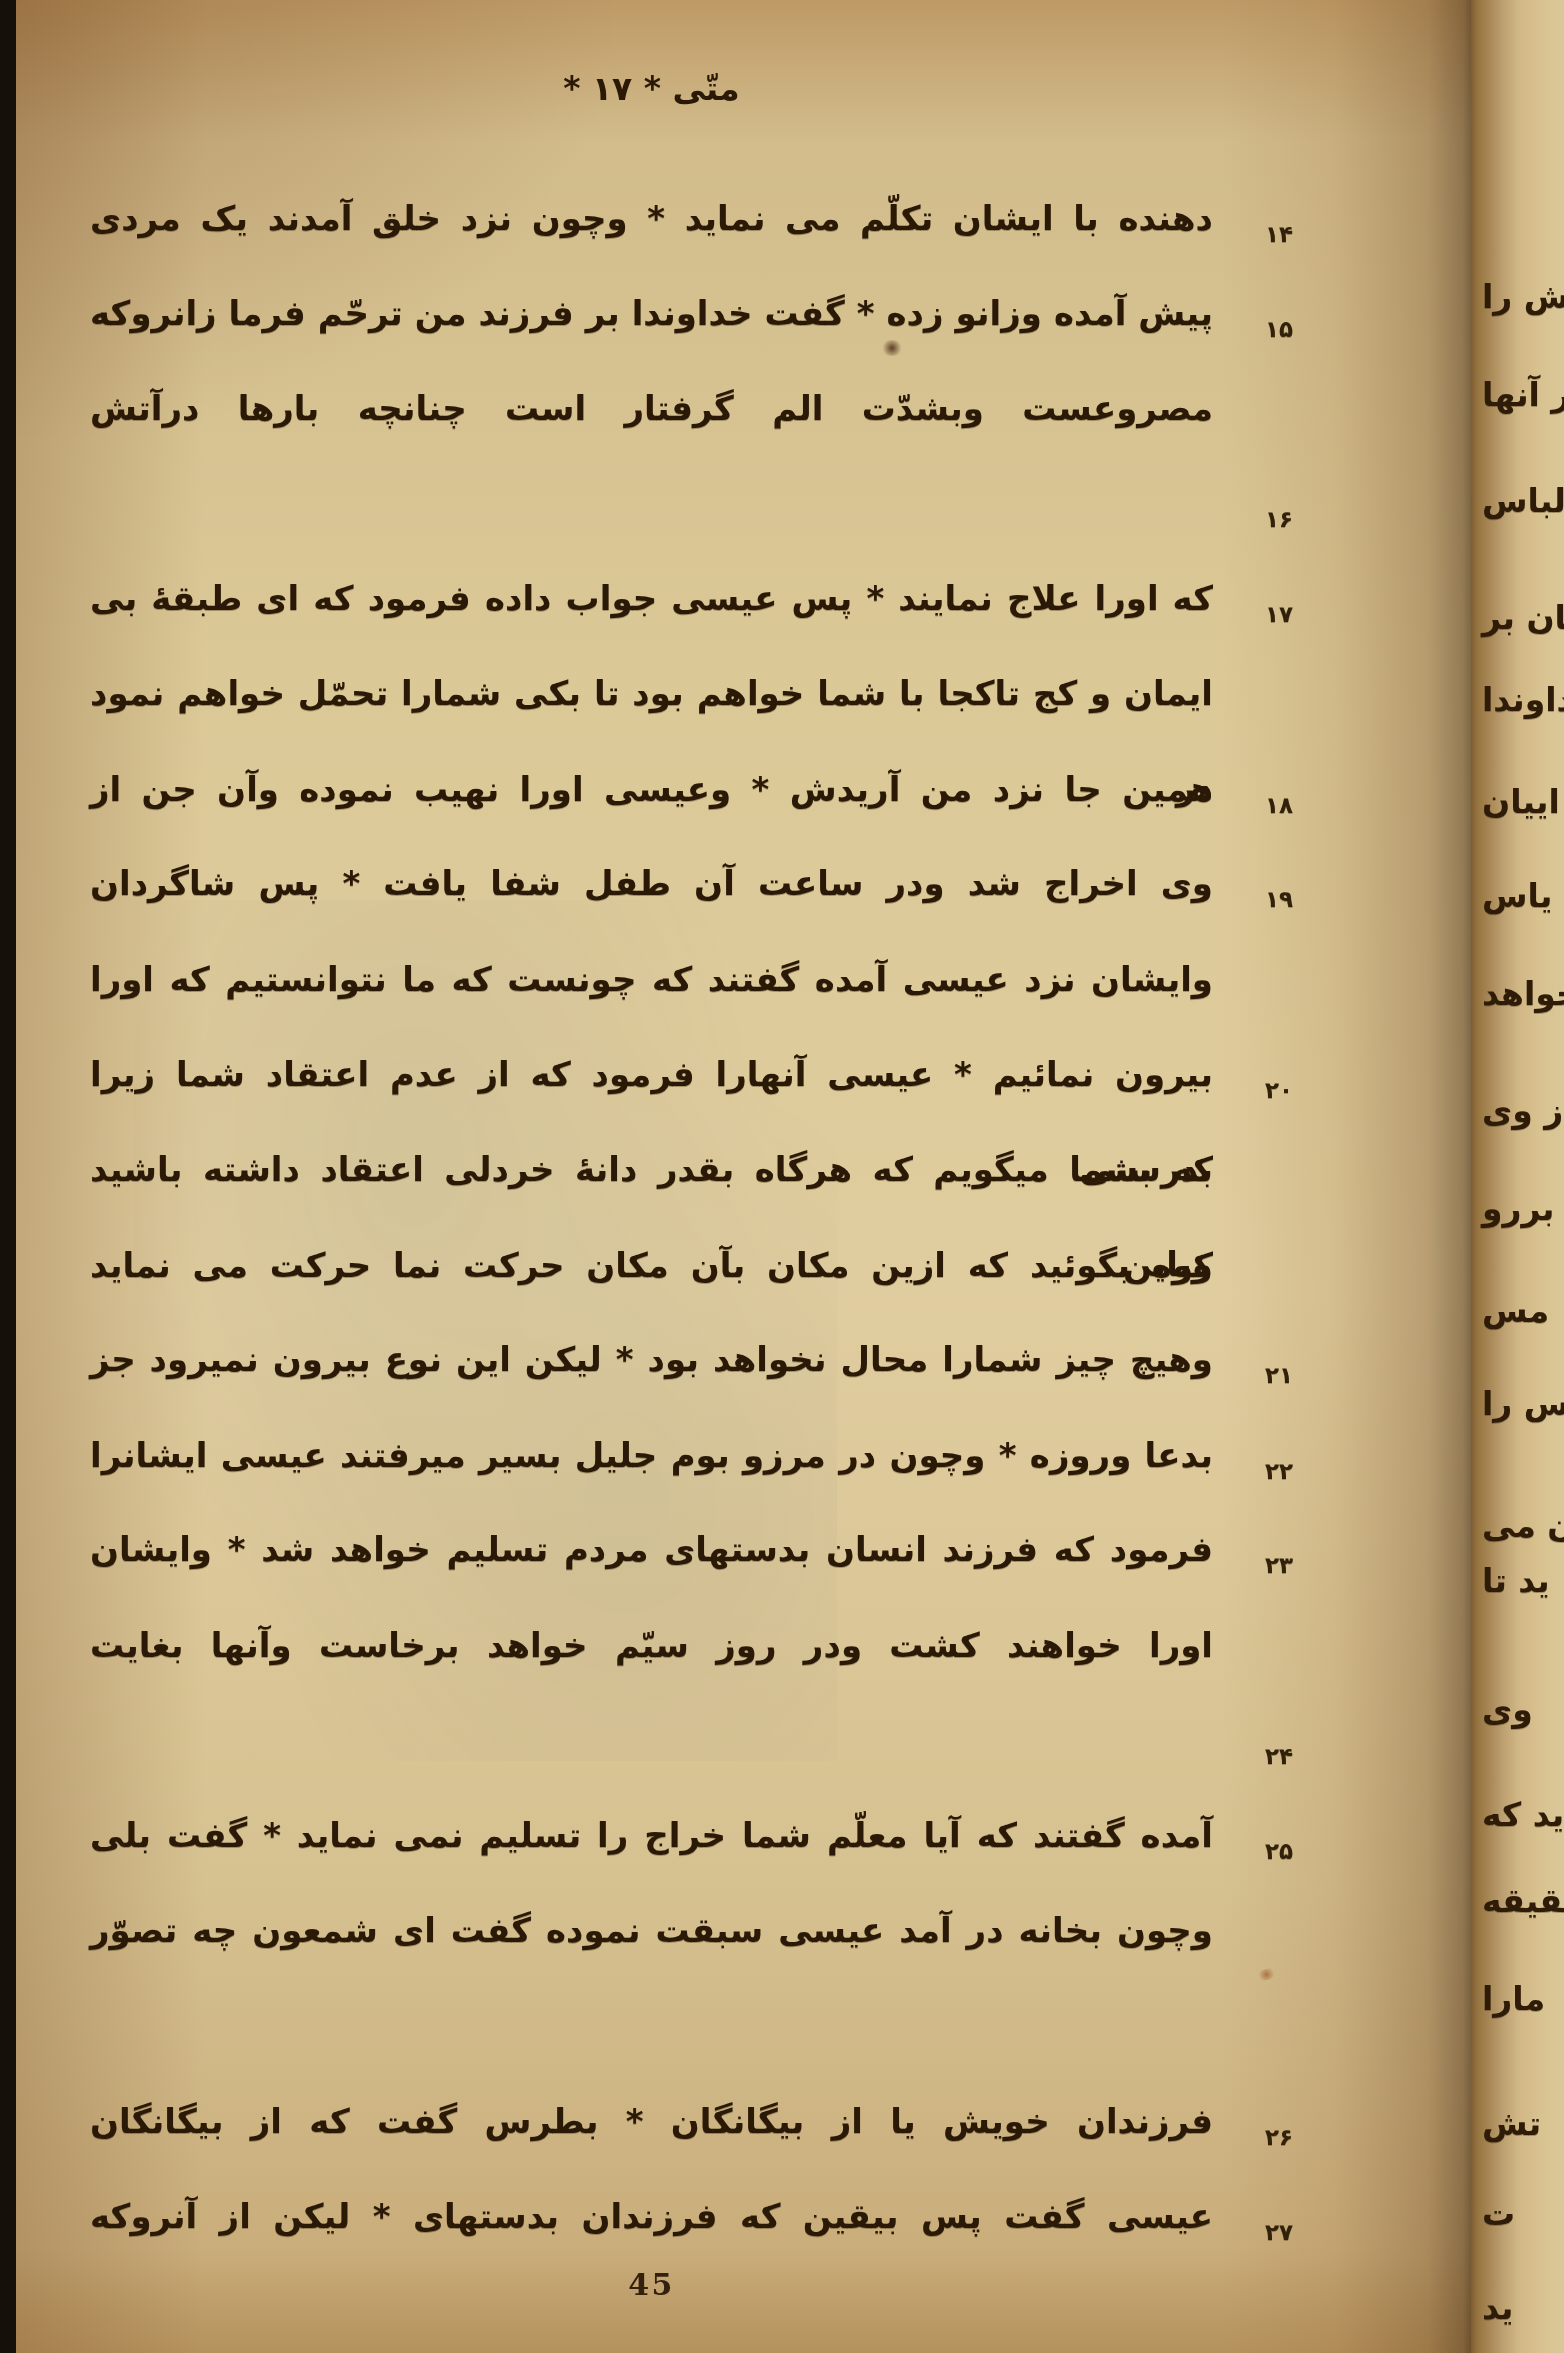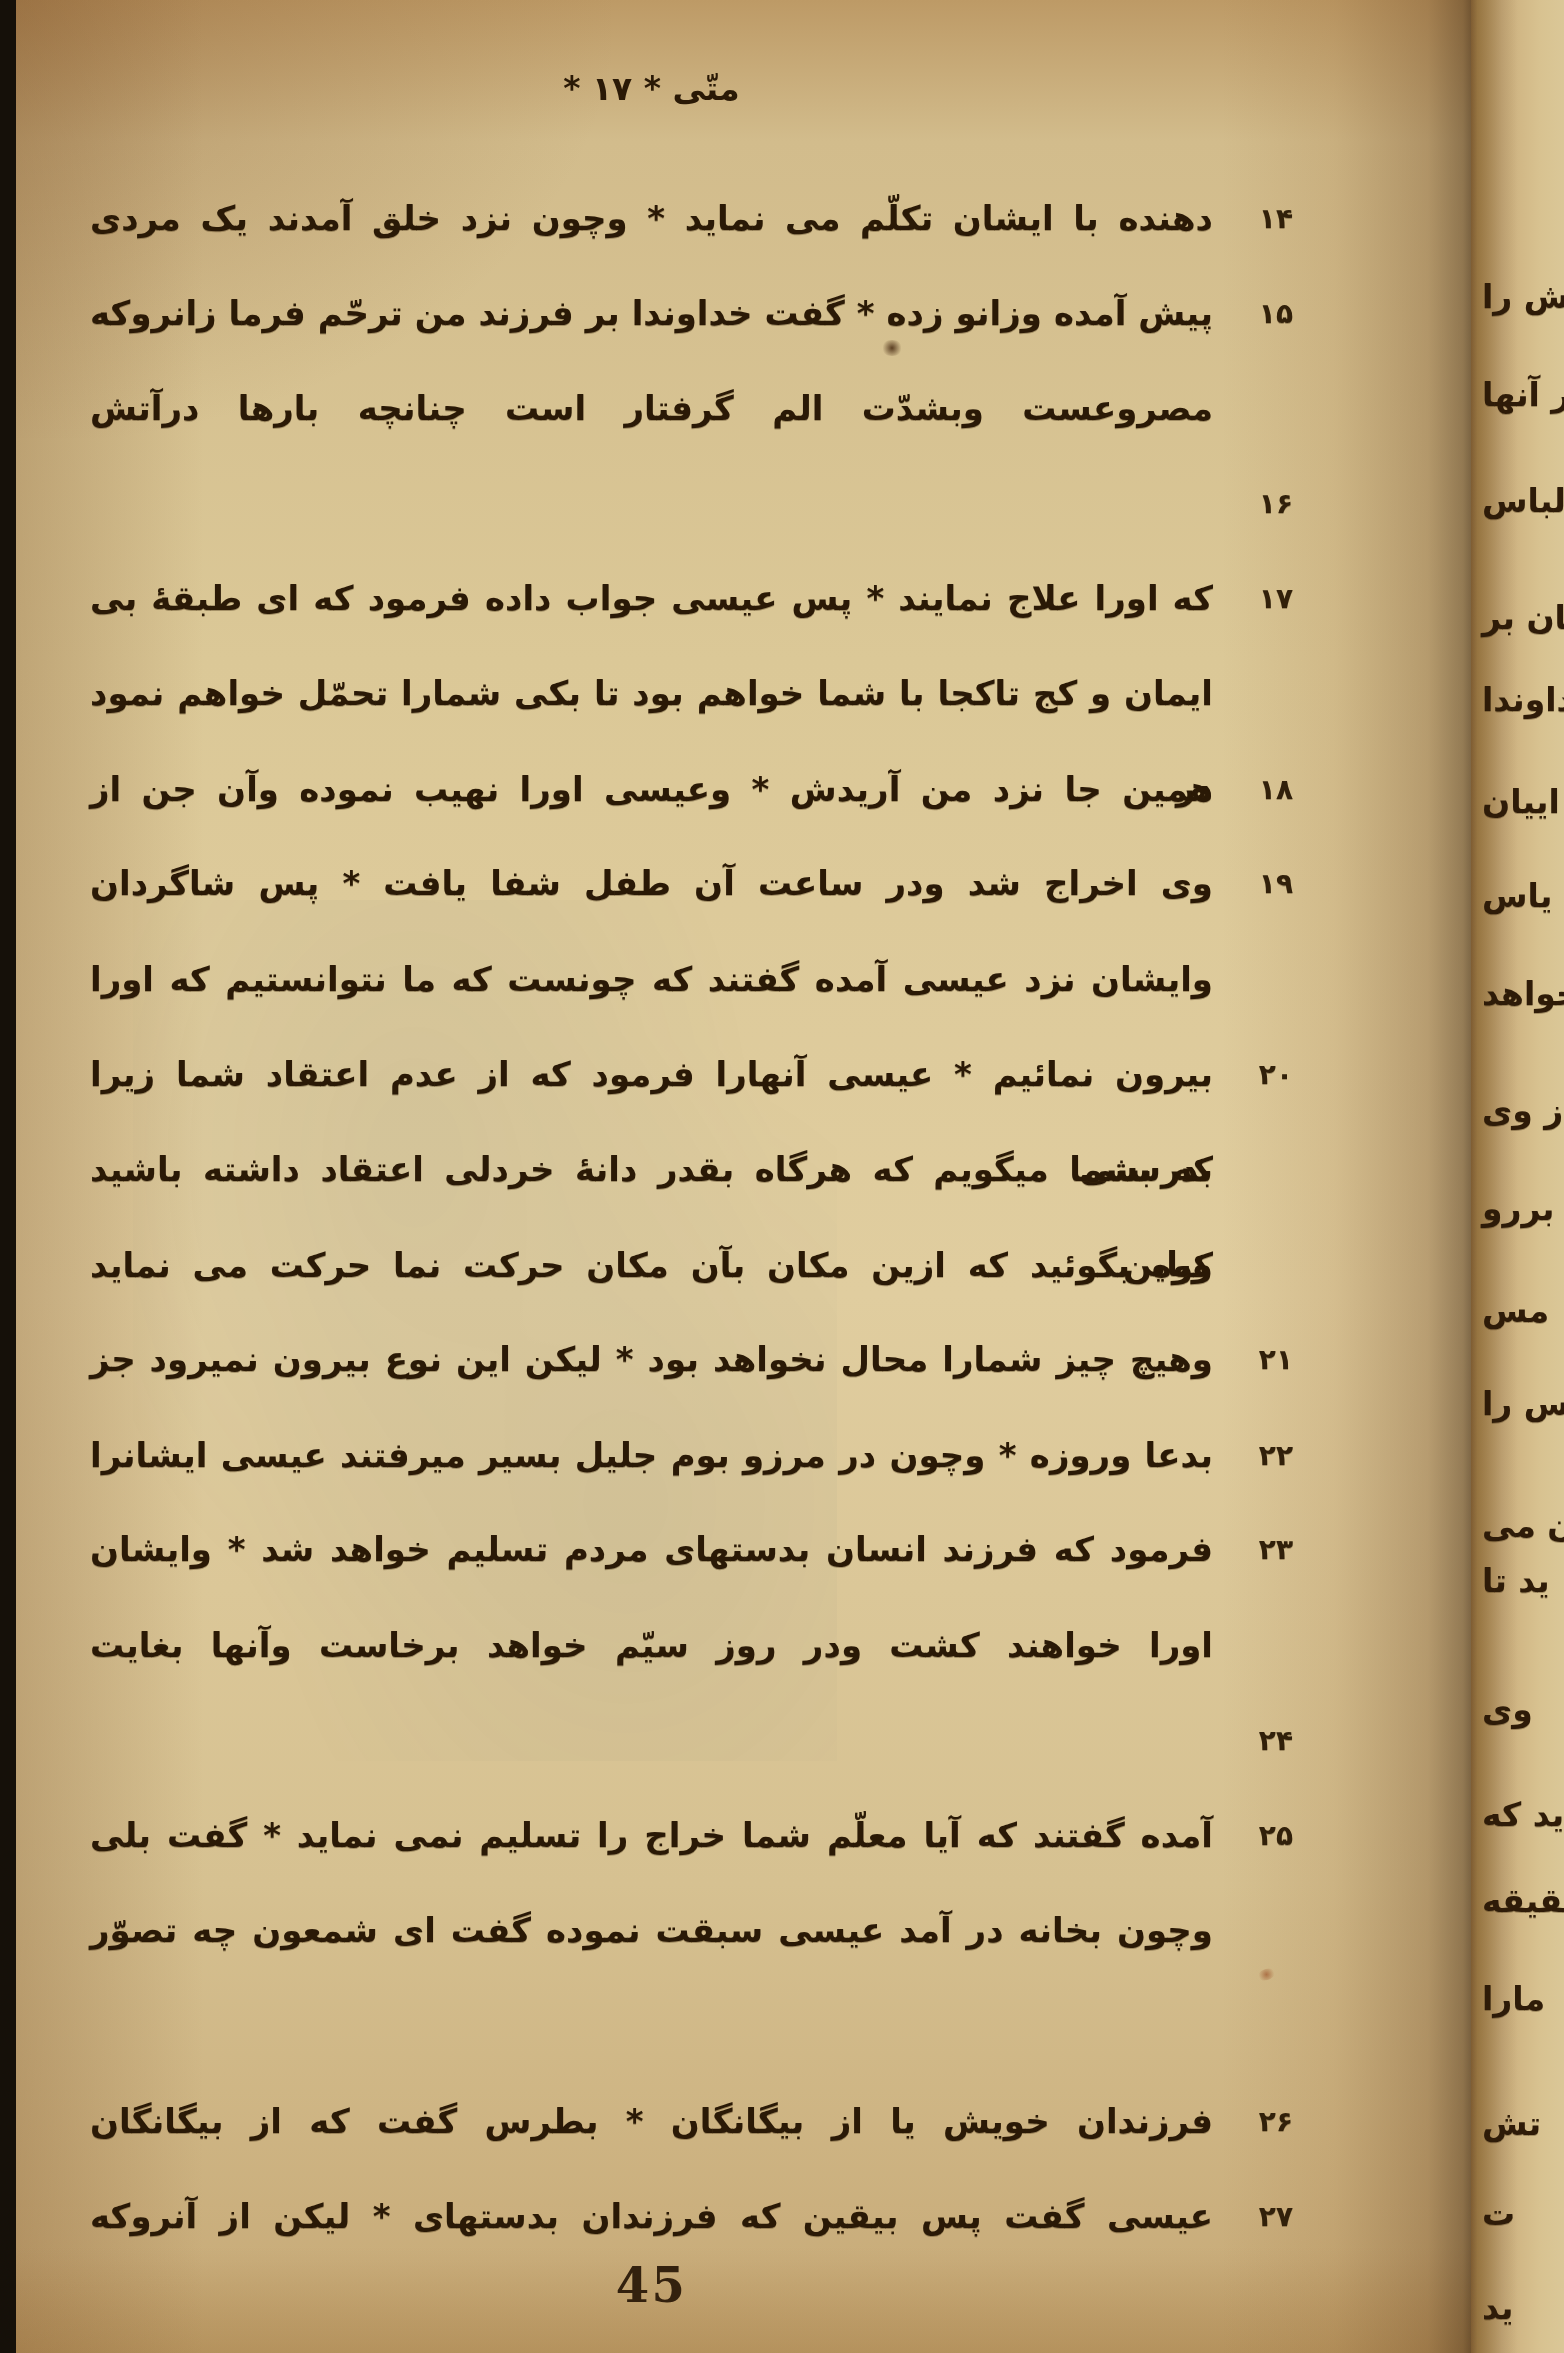--- a/index.html
+++ b/index.html
@@ -26,32 +26,32 @@
     position:absolute;left:74px;width:1123px;top:45px;height:88px;line-height:88px;
     text-align:center;font-weight:bold;font-size:33px;color:#2a1906;direction:rtl;letter-spacing:0.8px;
   }
   .line{
     position:absolute;left:74px;width:1123px;height:95px;line-height:95px;
     font-weight:bold;font-size:34px;color:#2a1906;direction:rtl;
     text-align:justify;text-align-last:justify;
     text-shadow:0 0.8px 0 rgba(64,42,14,.35);
   }
   .vnum{
-    position:absolute;right:-80px;top:0;width:75px;line-height:inherit;
-    font-size:28px;text-align:center;letter-spacing:1.6px;color:#31200a;
+    position:absolute;right:-80px;top:16px;width:75px;line-height:inherit;
+    font-size:23px;text-align:center;letter-spacing:1.6px;color:#31200a;
   }
   .frag{
     position:absolute;left:1466px;display:inline-block;white-space:nowrap;
     font-weight:bold;font-size:33px;color:#2e1b08;direction:rtl;
     height:78px;line-height:78px;text-shadow:0 0.8px 0 rgba(64,42,14,.35);
   }
   .pagenum{
     position:absolute;left:74px;width:1123px;top:2252px;height:66px;line-height:66px;
     text-align:center;font-family:"DejaVu Serif",serif;font-weight:bold;
-    font-size:48px;color:#33210e;letter-spacing:2.3px;
+    font-size:30px;color:#33210e;letter-spacing:2.3px;
   }
   .stain-a{position:absolute;left:865px;top:340px;width:22px;height:15.6px;border-radius:50%;
     background:radial-gradient(circle,rgba(70,40,15,.85),rgba(70,40,15,0) 70%);}
   .stain-b{position:absolute;left:1241px;top:1969px;width:19px;height:11px;border-radius:50%;
     transform:rotate(-18deg);
     background:radial-gradient(circle,rgba(150,70,30,.6),rgba(150,70,30,0) 72%);}
   .ghost{position:absolute;left:117px;top:900px;width:704px;height:861px;opacity:.05;
     background:radial-gradient(ellipse at 40% 30%,#23405a 0 8%,transparent 60%),
                radial-gradient(ellipse at 70% 70%,#23405a 0 6%,transparent 55%);}
 </style>

